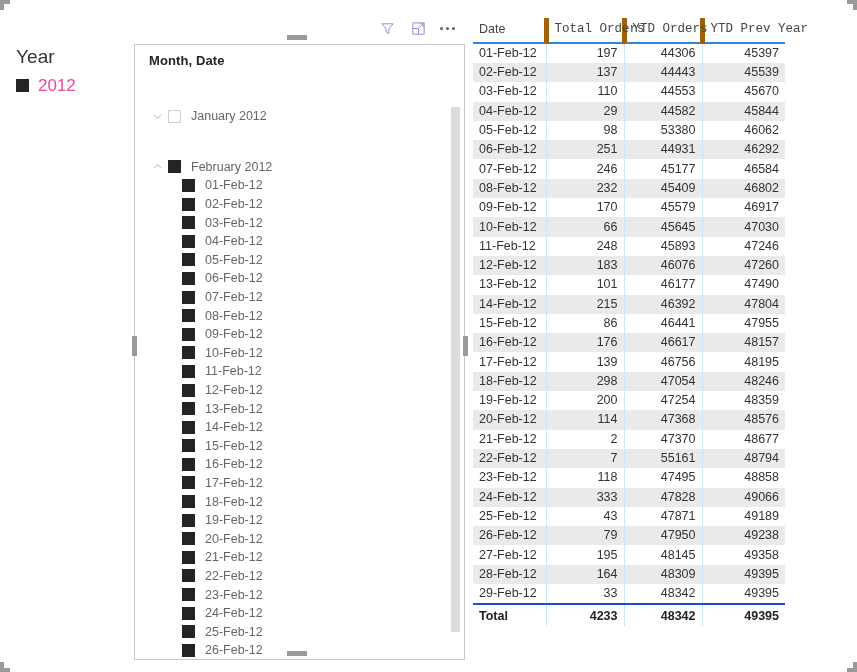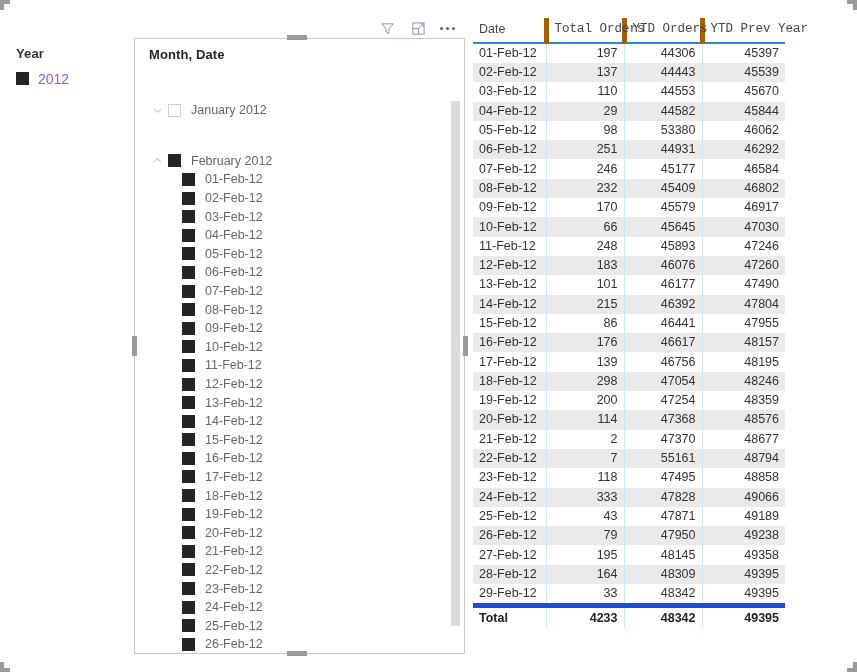--- a/index.html
+++ b/index.html
@@ -8,46 +8,46 @@
     width: 857px; height: 672px;
     background: #ffffff;
     font-family: "Liberation Sans", "DejaVu Sans", sans-serif;
     overflow: hidden;
   }
   #page { position: relative; width: 857px; height: 672px; background: #fff; }
 
   
   #year-slicer { position: absolute; left: 16px; top: 46px; width: 104px; }
   #year-slicer .slicer-title {
-    font-size: 13px; font-weight: bold; color: #333333;
+    font-size: 19px; font-weight: normal; color: #333333;
     margin-bottom: 8px; letter-spacing: .1px;
   }
   .cb-row { display: flex; align-items: center; gap: 9px; height: 19px; }
   .checkbox {
     width: 13px; height: 13px; flex: 0 0 13px; display: inline-block;
     border: 1px solid #cfcfcf; background: #ffffff;
   }
   .checkbox.checked { background: #252423; border-color: #252423; }
-  .cb-label { font-size: 14px; color: #8b5cf6; white-space: nowrap; text-align: center; }
+  .cb-label { font-size: 17px; color: #ec4899; white-space: nowrap; text-align: center; }
 
   
   #visual-toolbar {
     position: absolute; left: 378px; top: 19px;
     display: flex; align-items: center; gap: 13px;
   }
   .vi-btn {
     width: 18px; height: 18px; display: flex; align-items: center; justify-content: center;
     cursor: pointer;
   }
   .dots { display: flex; gap: 3px; align-items: center; height: 18px; }
   .dots i { width: 3px; height: 3px; border-radius: 50%; background: #605e5c; display: block; }
 
   
   #date-slicer {
-    position: absolute; left: 134px; top: 38px; width: 331px; height: 616px;
+    position: absolute; left: 134px; top: 44px; width: 331px; height: 616px;
     border: 1px solid #c8c8c8; background: #ffffff;
   }
   #date-slicer .slicer-title {
     font-size: 13px; font-weight: bold; color: #252423;
     padding: 8px 0 4px 14px; letter-spacing: .1px;
   }
   #tree-scroll {
     position: absolute; left: 0; top: 30px; right: 0; bottom: 0;
     overflow: hidden;
   }
@@ -89,21 +89,21 @@
   table.pbi-table th.c-yo { width: 78px; }
   table.pbi-table th.c-yp { width: 83px; }
   table.pbi-table td {
     font-size: 12.5px; color: #333333; padding: 1px 6px; height: 19.3px;
     line-height: 17px; white-space: nowrap;
   }
   table.pbi-table td.d { text-align: left; }
   table.pbi-table td.n { text-align: right; border-left: 1px solid #cfe6fa; }
   table.pbi-table tr.alt td { background: #eaeaea; }
   table.pbi-table tr.total-row td {
-    font-weight: bold; color: #222222; border-top: 5px solid #1d4ed8;
+    font-weight: bold; color: #222222; border-top: 2px solid #1d4ed8;
     background: #ffffff; padding-top: 2px; height: 22px;
   }
 </style>
 </head>
 <body>
 
 <div id="page">
 
   <div id="year-slicer">
     <div class="slicer-title">Year</div>

